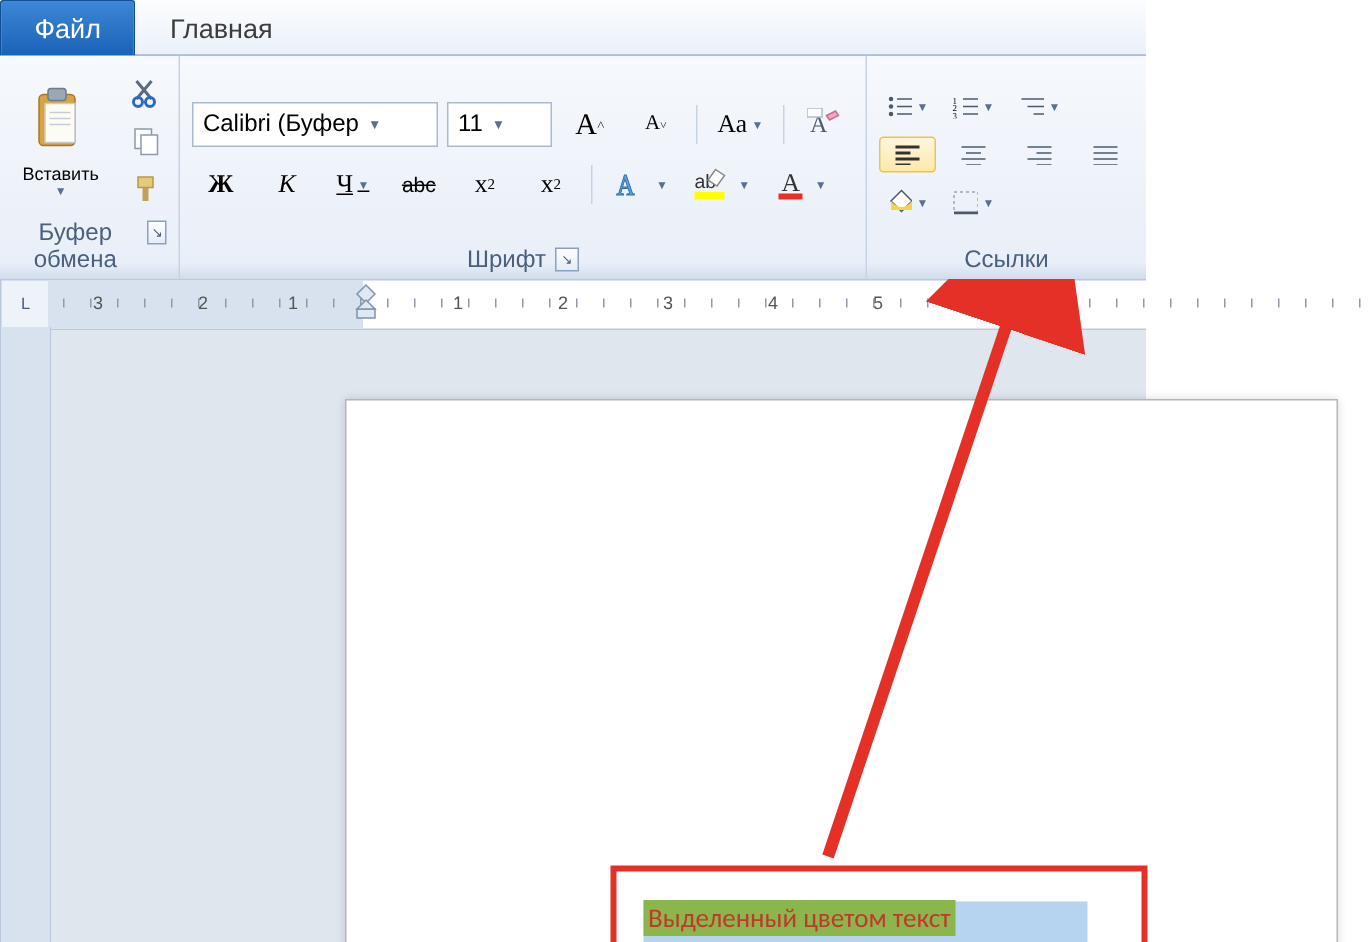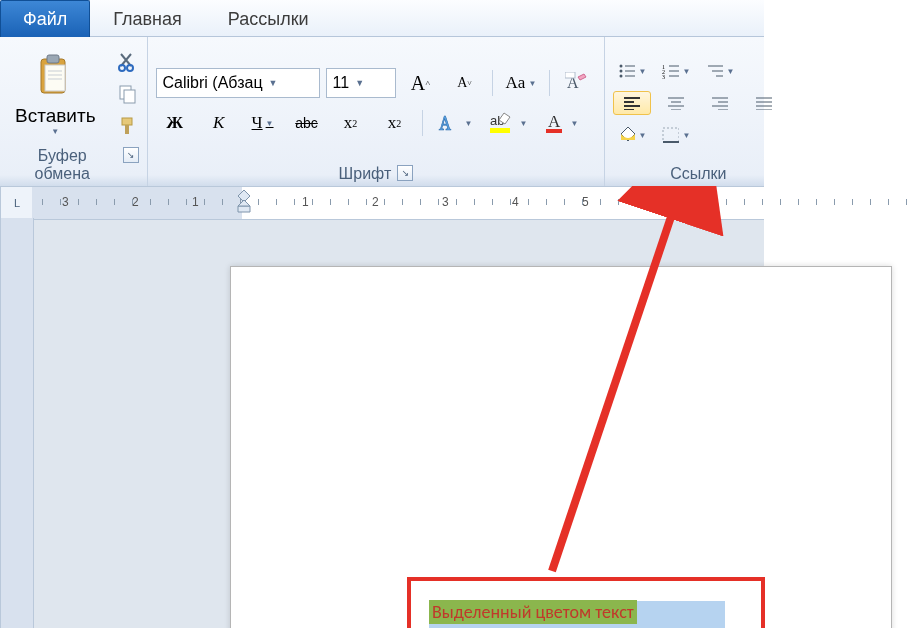--- a/index.html
+++ b/index.html
@@ -55,39 +55,38 @@
 svg{display:block}
 </style>
 </head>
 <body>
 
 <div id="app">
 
   <div class="tabstrip">
     <div class="tab file">Файл</div>
     <div class="tab">Главная</div>
-    <div class="tab">Рассылки</div>
   </div>
 
   <div class="ribbon">
 
     <div class="group" style="width:170px">
       <div class="group-body">
         <div class="paste-btn">
           <span>
             <svg width="44" height="48" viewBox="0 0 44 48">
               <rect x="8" y="6" width="24" height="34" rx="3" fill="#d9a33e" stroke="#a5792a"></rect>
               <rect x="12" y="12" width="20" height="26" fill="#fdfcf4" stroke="#c9c9c9"></rect>
               <rect x="14" y="2" width="12" height="8" rx="2" fill="#9aa7b4" stroke="#6e7b88"></rect>
               <line x1="15" y1="18" x2="29" y2="18" stroke="#c7cdd4"></line>
               <line x1="15" y1="22" x2="29" y2="22" stroke="#c7cdd4"></line>
               <line x1="15" y1="26" x2="29" y2="26" stroke="#c7cdd4"></line>
             </svg>
           </span>
-          <span style="font-size:19px;margin-top:4px">Вставить</span>
+          <span style="font-size:12px;margin-top:4px">Вставить</span>
           <span style="font-size:8px;color:#5a7090">▼</span>
         </div>
         <div class="clip-small">
           <span class="ic">
             <svg width="22" height="22" viewBox="0 0 22 22">
                 <path d="M4 3 L14 15 M14 3 L4 15" stroke="#5a6b7d" stroke-width="2"></path>
                 <circle cx="5" cy="17" r="3" fill="none" stroke="#2e6bbf" stroke-width="2"></circle>
                 <circle cx="13" cy="17" r="3" fill="none" stroke="#2e6bbf" stroke-width="2"></circle>
               </svg>
           </span>
@@ -109,21 +108,21 @@
         <span>Буфер обмена</span>
         <span class="launcher">↘</span>
       </div>
     </div>
 
     <div class="group" style="width:560px">
       <div class="group-body">
         <div class="font-rows">
           <div class="row">
             <div class="combo" style="width:150px">
-              <span>Calibri (Абзац</span>
+              <span>Calibri (Буфер</span>
                 <span class="dd">▼</span>
             </div>
             <div class="combo" style="width:56px">
               <span>11</span>
                 <span class="dd">▼</span>
             </div>
             <span class="btn" style="font-size:20px">A<span style="font-size:9px;vertical-align:super">˄</span></span>
             <span class="btn" style="font-size:14px">A<span style="font-size:8px;vertical-align:super">˅</span></span>
             <span class="sep"></span>
             <span class="btn">

